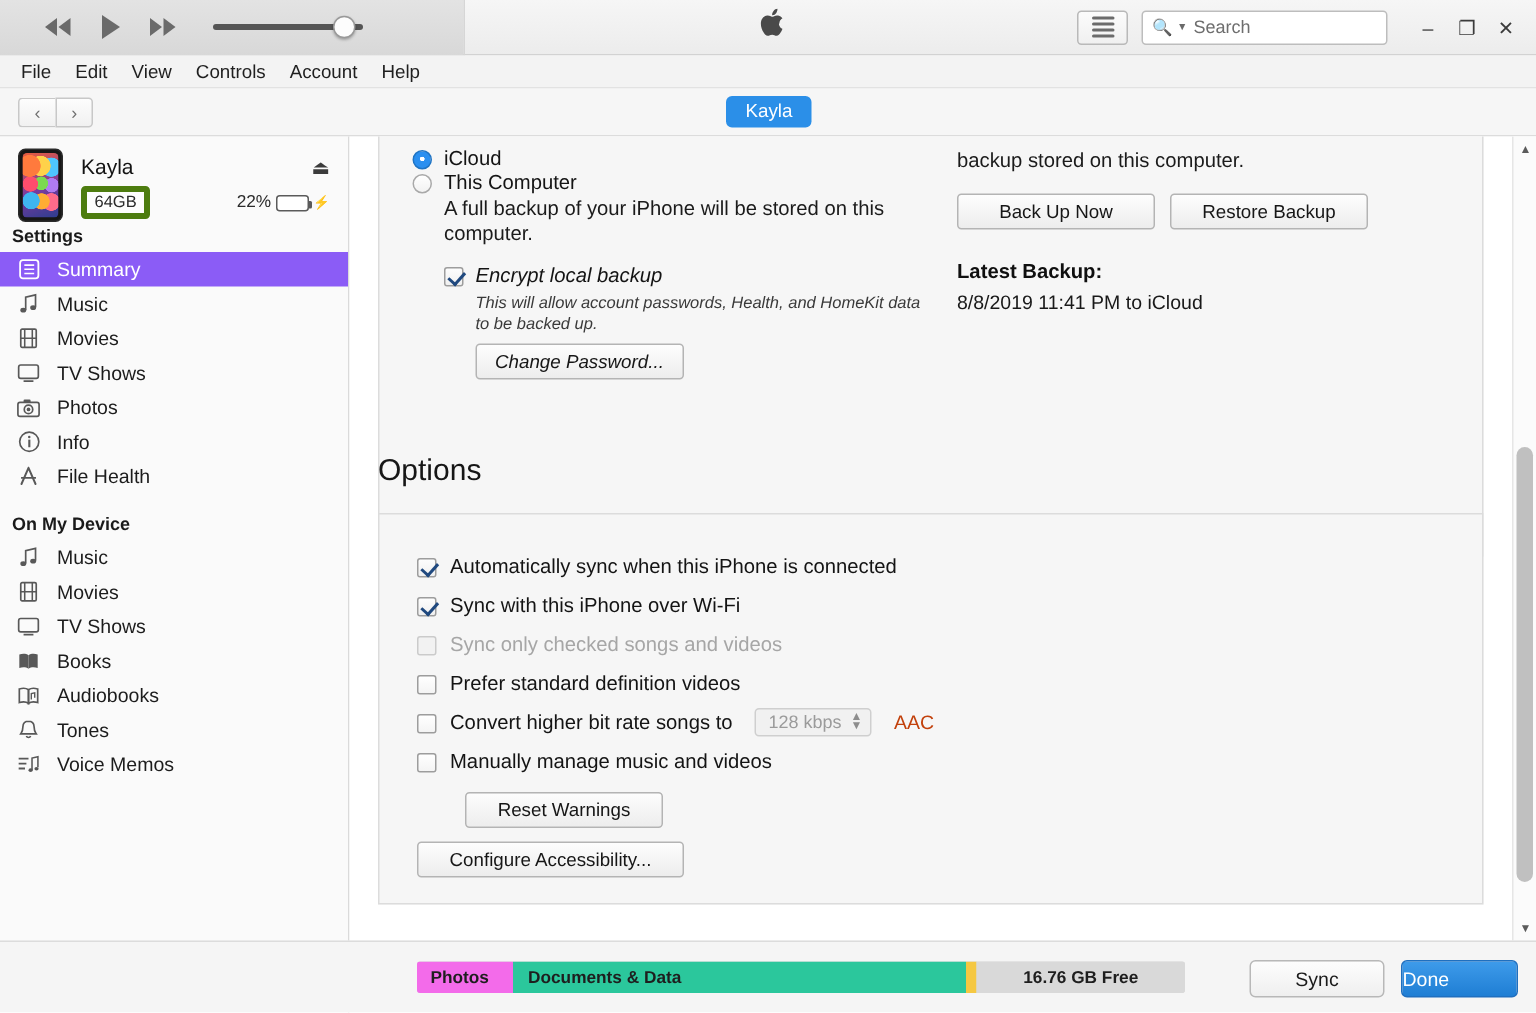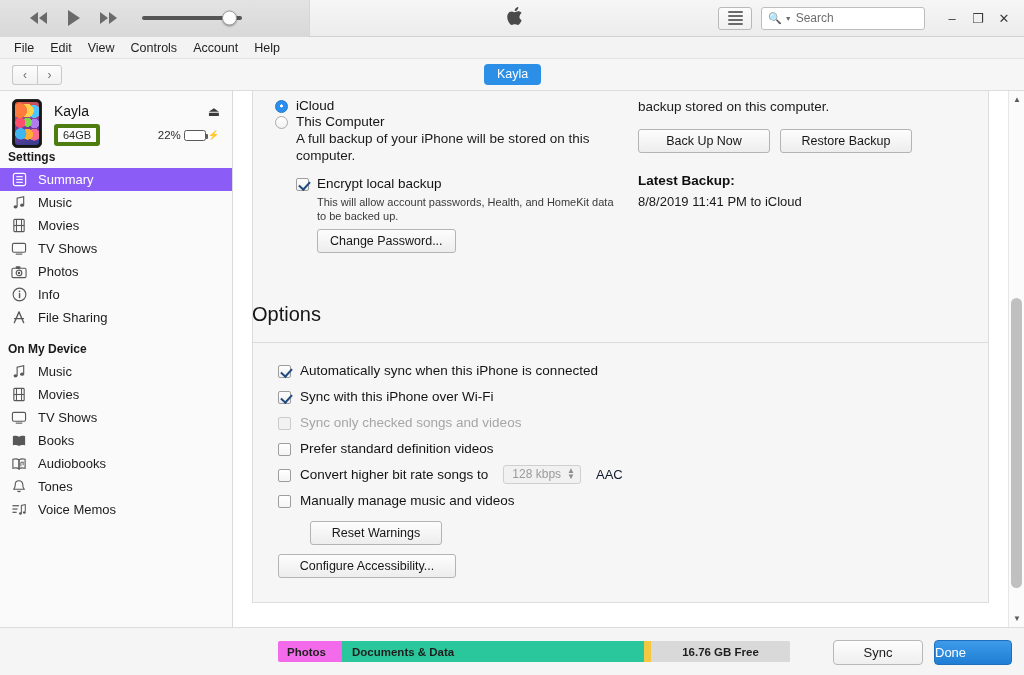--- a/index.html
+++ b/index.html
@@ -204,29 +204,29 @@
   .btn-wide { min-width: 132px; text-align: center; }
   .latest-title { font-weight: bold; font-size: 13.5px; color: #0f0f0f; margin-top: 20px; }
   .latest-val { font-size: 13px; color: #191919; margin-top: 6px; }
   .right-line { font-size: 13.5px; color: #1b1b1b; line-height: 17px; }
 
   .section-title {
     position: absolute; left: 19px; top: 212px;
     font-size: 20px; color: #161616; font-weight: 400;
   }
 
-  .opt-body { position: absolute; left: 25px; top: 14px; width: 690px; }
+  .opt-body { position: absolute; left: 25px; top: 21px; width: 690px; }
   .opt-row { display: flex; align-items: center; gap: 9px; height: 26px; }
   .selectbox {
     display: inline-flex; align-items: center; gap: 6px;
     border: 1px solid #cfcfcf; border-radius: 3px; background: #f1f1f1;
     padding: 1px 5px 2px 8px; font-size: 12px; color: #9b9b9b; margin-left: 6px;
   }
   .selectbox .spin { display: flex; flex-direction: column; line-height: 6px; font-size: 8px; color: #8d8d8d; }
-  .aac { font-size: 13px; color: #0f172a; margin-left: 6px; }
+  .aac { font-size: 13px; color: #c2410c; margin-left: 6px; }
   .opt-btn-row { margin-top: 8px; padding-left: 32px; }
   .opt-btn-row2 { margin-top: 9px; }
 
   
   .scrollbar {
     position: absolute; right: 0; top: 91px; width: 16px; height: 536px;
     background: #fbfbfb; border-left: 1px solid #e6e6e6;
   }
   .sb-arrow {
     position: absolute; left: 0; width: 16px; height: 17px;
@@ -438,21 +438,21 @@
       <span>Info</span>
     </div>
 
     <div class="sb-item">
       <span class="sb-ico">
         <svg width="16" height="15" viewBox="0 0 17 16">
             <path d="M8.5 2 L13.5 13.5 M8.5 2 L3.5 13.5" fill="none" stroke="currentColor" stroke-width="1.4" stroke-linecap="round"></path>
             <line x1="3.2" y1="9.2" x2="13.8" y2="9.2" stroke="currentColor" stroke-width="1.3"></line>
           </svg>
       </span>
-      <span>File Sharing</span>
+      <span>File Health</span>
     </div>
 
     <div class="sb-section" style="margin-top:9px;">On My Device</div>
 
     <div class="sb-item">
       <span class="sb-ico">
         <svg width="14" height="15" viewBox="0 0 14 16">
             <path d="M5 12.5V3.3l7-1.6v8.8" fill="none" stroke="currentColor" stroke-width="1.2"></path>
             <ellipse cx="3.3" cy="12.6" rx="2.1" ry="1.7" fill="currentColor"></ellipse>
             <ellipse cx="10.3" cy="10.8" rx="2.1" ry="1.7" fill="currentColor"></ellipse>
@@ -539,21 +539,21 @@
             <span class="radio checked"></span>
             <span class="radio-label">iCloud</span>
           </div>
 
           <div class="radio-row">
             <span class="radio"></span>
             <span class="radio-label">This Computer</span>
           </div>
           <div class="sub-text">A full backup of your iPhone will be stored on this computer.</div>
 
-          <div style="margin-left:21px;">
+          <div style="margin-left:21px;font-style:italic;">
             <div class="check-row">
               <span class="cbox checked"></span>
               <span class="check-label">Encrypt local backup</span>
             </div>
             <div class="hint">This will allow account passwords, Health, and HomeKit data to be backed up.</div>
             <div style="margin-left:21px;">
               <span class="btn">Change Password...</span>
             </div>
           </div>
         </div>

